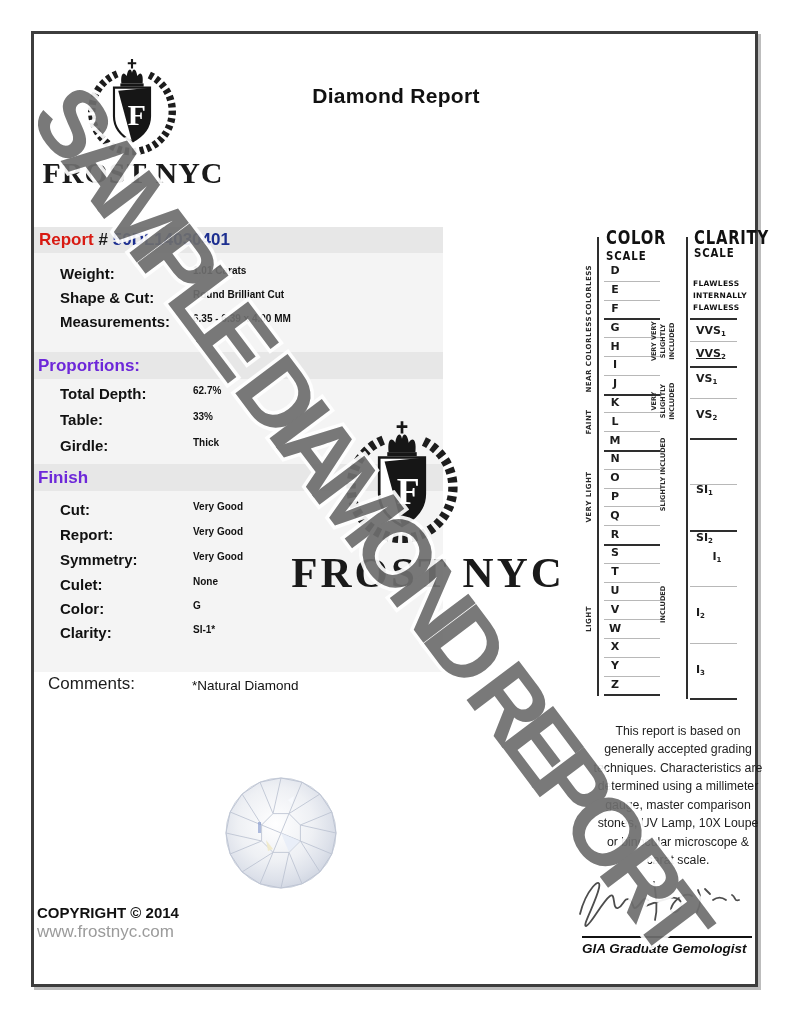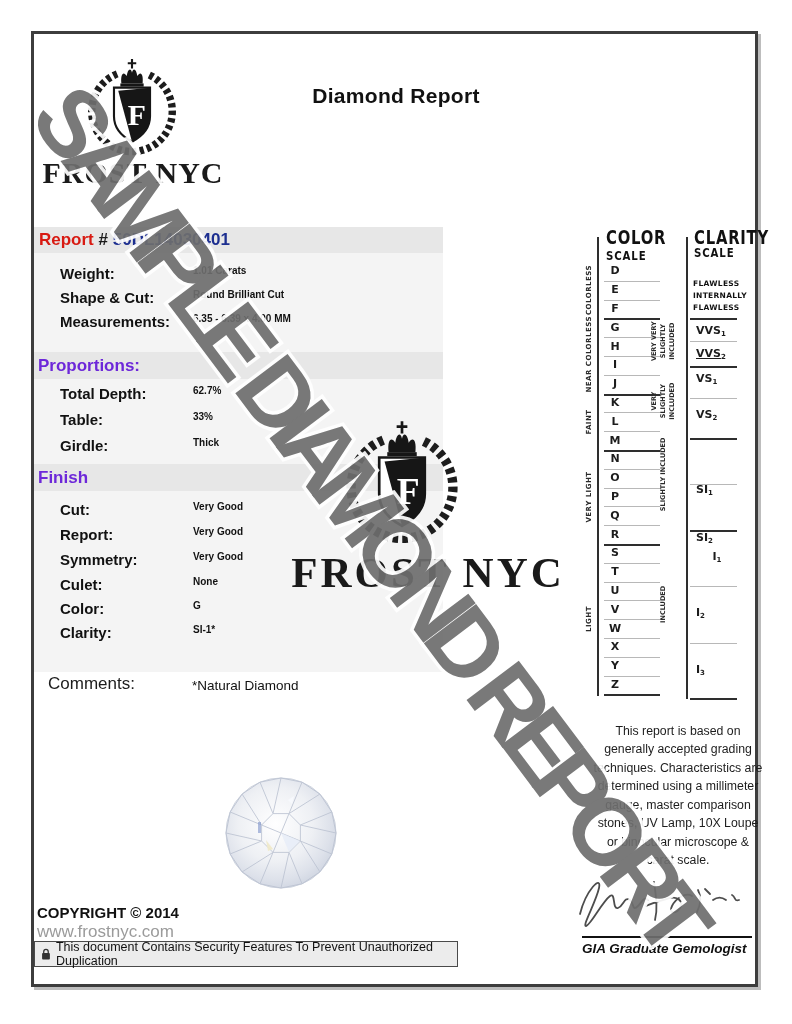--- a/index.html
+++ b/index.html
@@ -237,24 +237,17 @@
   <div class="abs" id="disclaimer">This report is based on generally accepted grading techniques. Characteristics are determined using a millimeter gauge, master comparison stones, UV Lamp, 10X Loupe or binocular microscope &amp; carat scale.</div>
 
   <svg class="abs" style="left:572px;top:862px" width="186" height="72" viewBox="0 0 186 72">
     <path d="M8 52 C14 28 30 12 27 26 C24 40 10 64 14 64 C18 64 30 40 38 34 C44 30 40 48 46 46 C52 44 52 34 58 38 C62 41 60 50 66 44 C70 40 72 34 76 38 M82 20 C84 34 86 46 83 58 M74 44 C82 40 92 38 98 36 C106 34 112 40 108 46 C104 52 96 52 100 44 C104 36 114 30 120 34 M126 28 C130 36 128 44 125 50 M133 27 l5 5 M141 38 c4 -3 9 -3 13 0 M160 33 c4 2 2 7 7 5" stroke="#4d4d4d" stroke-width="1.8" fill="none" stroke-linecap="round"></path>
   </svg>
   <div class="abs" id="sig-line"></div>
   <div class="abs" id="sig-caption">GIA Graduate Gemologist</div>
 
   <div class="abs" id="copyright">COPYRIGHT © 2014</div>
   <div class="abs" id="website">www.frostnyc.com</div>
-  <div class="abs" id="security-bar">
-    <svg width="11" height="14" viewBox="0 0 11 14">
-      <path d="M3 6 V4.5 a2.5 2.5 0 0 1 5 0 V6" fill="none" stroke="#333" stroke-width="1.4"></path>
-      <rect x="1.2" y="6" width="8.6" height="7" rx="1" fill="#333"></rect>
-    </svg>
-    <span id="security-text">This document Contains Security Features To Prevent Unauthorized Duplication</span>
-  </div>
 
   <svg class="abs" id="watermark" width="792" height="1024" viewBox="0 0 792 1024">
     <text transform="translate(28,118) rotate(53)" font-family="Liberation Sans, sans-serif" font-size="95" font-weight="bold" letter-spacing="-12" fill="#6e6e6e" stroke="#ffffff" stroke-width="7" paint-order="stroke" opacity="0.92">SAMPLE DIAMOND REPORT</text>
   </svg>
 </div>
 
 </body></html>

